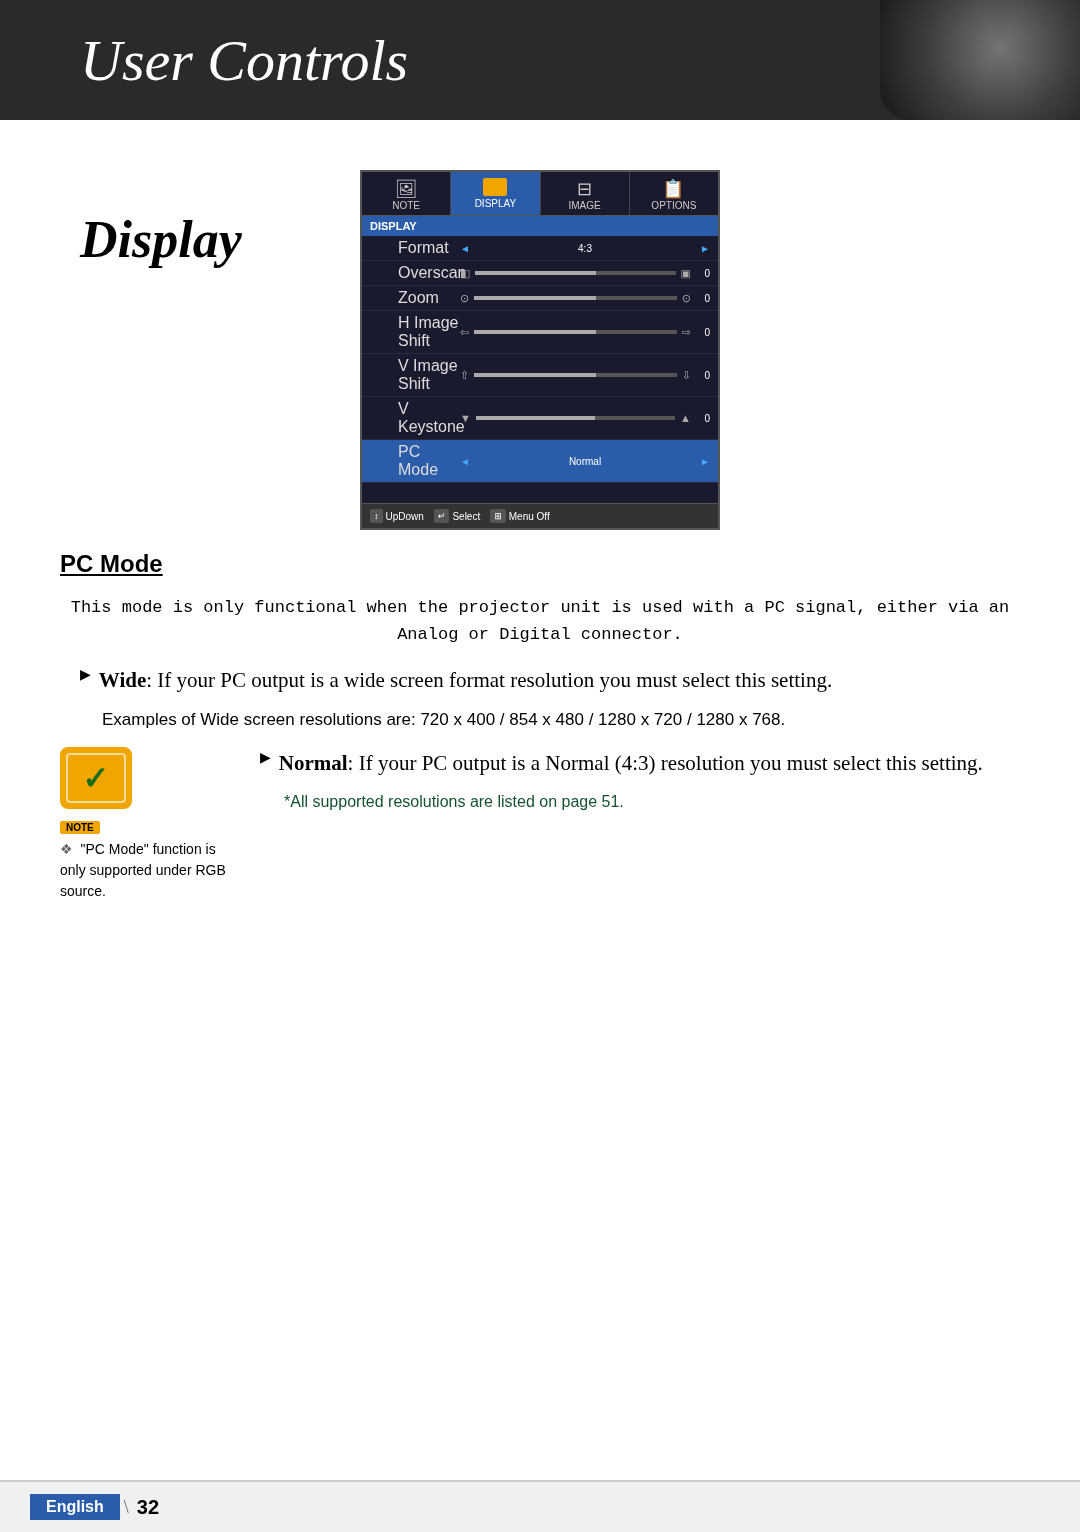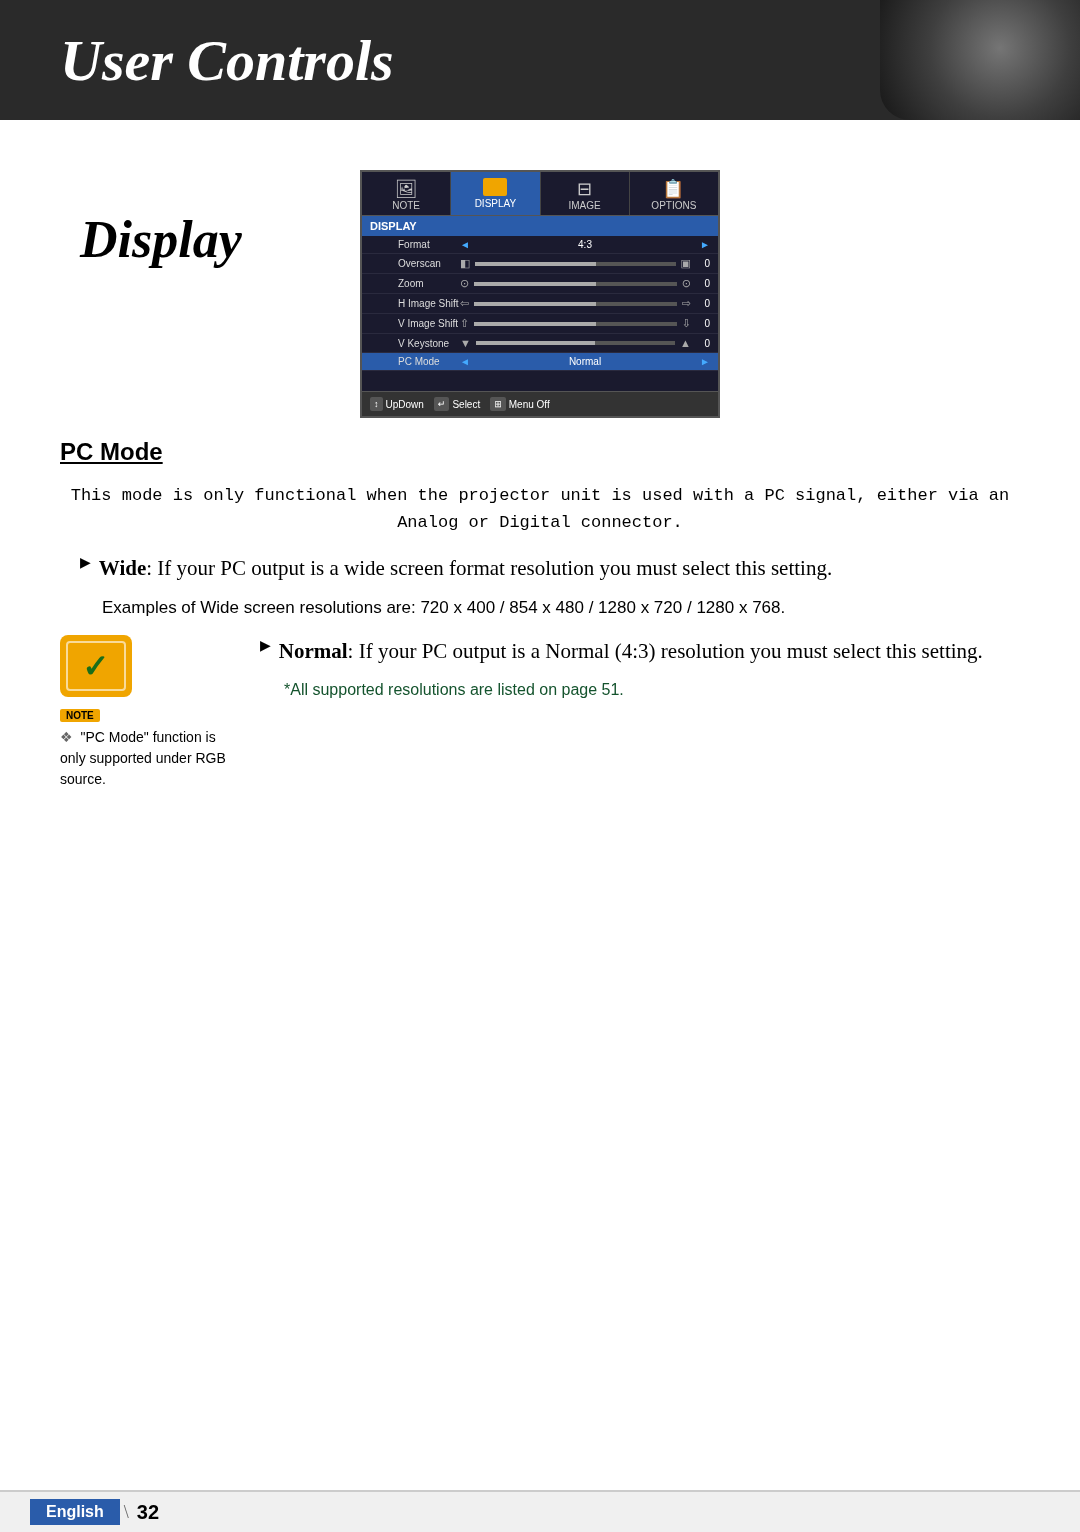--- a/index.html
+++ b/index.html
@@ -19,23 +19,23 @@
       background: #2a2a2a;
       height: 120px;
       display: flex;
       align-items: center;
       overflow: hidden;
     }
 
     .header-title {
       font-size: 58px;
       font-style: italic;
-      font-weight: bold;
+      font-weight: normal;
       color: #ffffff;
-      padding-left: 60px;
+      padding-left: 80px;
       z-index: 2;
       text-align: center;
     }
 
     .header-lens {
       position: absolute;
       right: 0;
       top: 0;
       width: 200px;
       height: 120px;
@@ -114,21 +114,21 @@
       padding: 3px 8px;
       border-bottom: 1px solid #2a2a3e;
     }
 
     .osd-row.selected {
       background: #2a5caa;
     }
 
     .osd-label {
       width: 90px;
-      font-size: 10px;
+      font-size: 16px;
       color: #ddd;
       padding-left: 28px;
     }
 
     .osd-controls {
       flex: 1;
       display: flex;
       align-items: center;
       gap: 3px;
     }
@@ -254,21 +254,21 @@
       margin-left: 24px;
       margin-top: 8px;
     }
 
     
     .footer {
       position: absolute;
       bottom: 0;
       left: 0;
       right: 0;
-      height: 42px;
+      height: 52px;
       background: #f0f0f0;
       border-top: 2px solid #ccc;
       display: flex;
       align-items: center;
       padding: 0 30px;
     }
 
     .footer-lang {
       background: #2a5caa;
       color: #fff;

